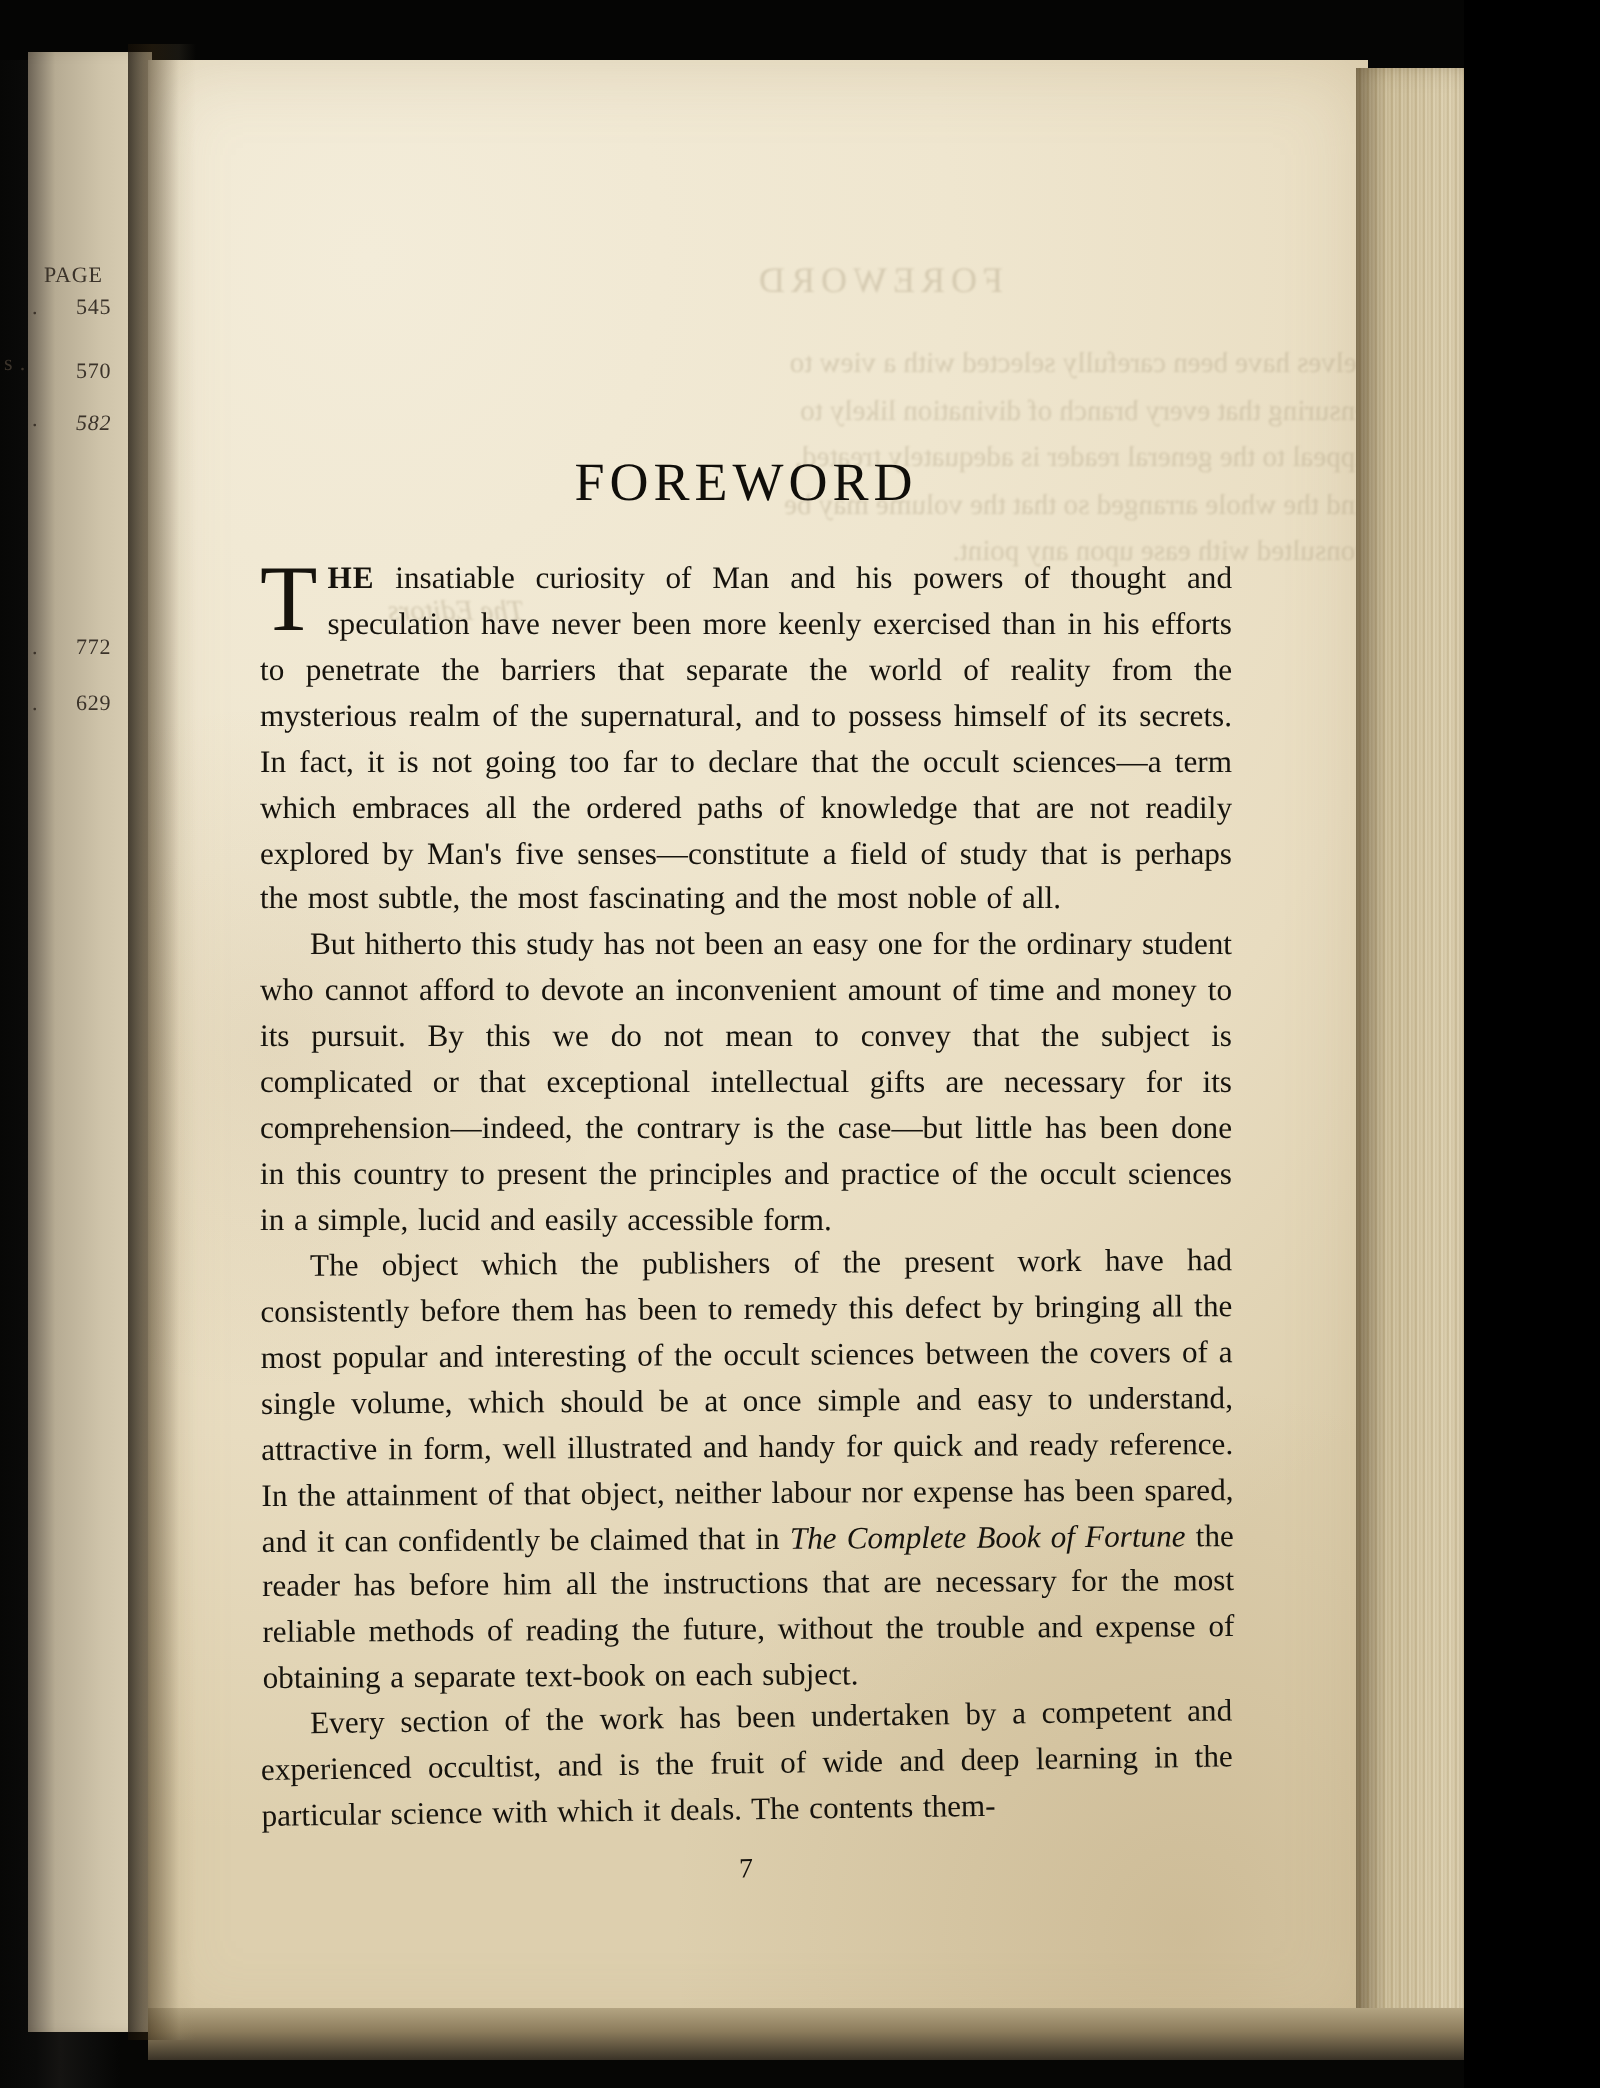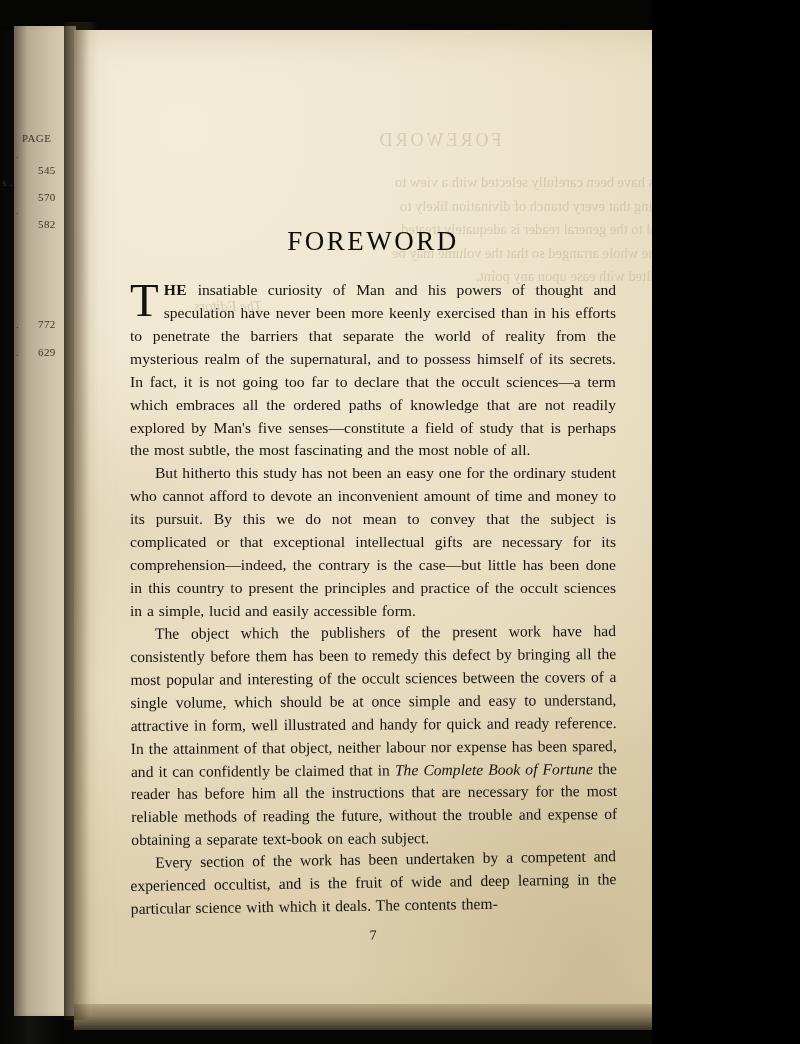--- a/index.html
+++ b/index.html
@@ -2,21 +2,21 @@
 <html><head>
 <meta charset="utf-8">
 <style>
   html, body {
     margin: 0;
     padding: 0;
     background: #000;
   }
   #page {
     position: relative;
-    width: 652px;
+    width: 732px;
     height: 1044px;
     overflow: hidden;
     background: #0a0a09;
     font-family: "Liberation Serif", serif;
   }
 
   
   .bg-dark {
     position: absolute;
     inset: 0;
@@ -221,27 +221,27 @@
 <body>
 
 <div id="page">
   <div class="bg-dark"></div>
   <div class="top-shadow"></div>
 
   <div class="verso">
     <div class="verso-text">
       <div class="vrow" style="left:8px; top:106px;">PAGE</div>
       <div class="vrow" style="left:2px; top:122px;">.</div>
-      <div class="vrow" style="left:24px; top:122px;margin-top:16px;">545</div>
+      <div class="vrow" style="left:24px; top:122px;">545</div>
 
       <div class="vrow" style="left:-12px; top:150px;">s   .</div>
-      <div class="vrow" style="left:24px; top:165px;">570</div>
+      <div class="vrow" style="left:24px; top:154px;">570</div>
 
       <div class="vrow" style="left:2px; top:178px;">.</div>
-      <div class="vrow" style="left:24px; top:192px;">582</div>
+      <div class="vrow" style="left:24px; top:180px;font-style:italic;">582</div>
 
       <div class="vrow" style="left:2px; top:292px;">.</div>
       <div class="vrow" style="left:24px; top:292px;">772</div>
 
       <div class="vrow" style="left:2px; top:320px;">.</div>
       <div class="vrow" style="left:24px; top:320px;">629</div>
     </div>
   </div>
 
   <div class="recto">

